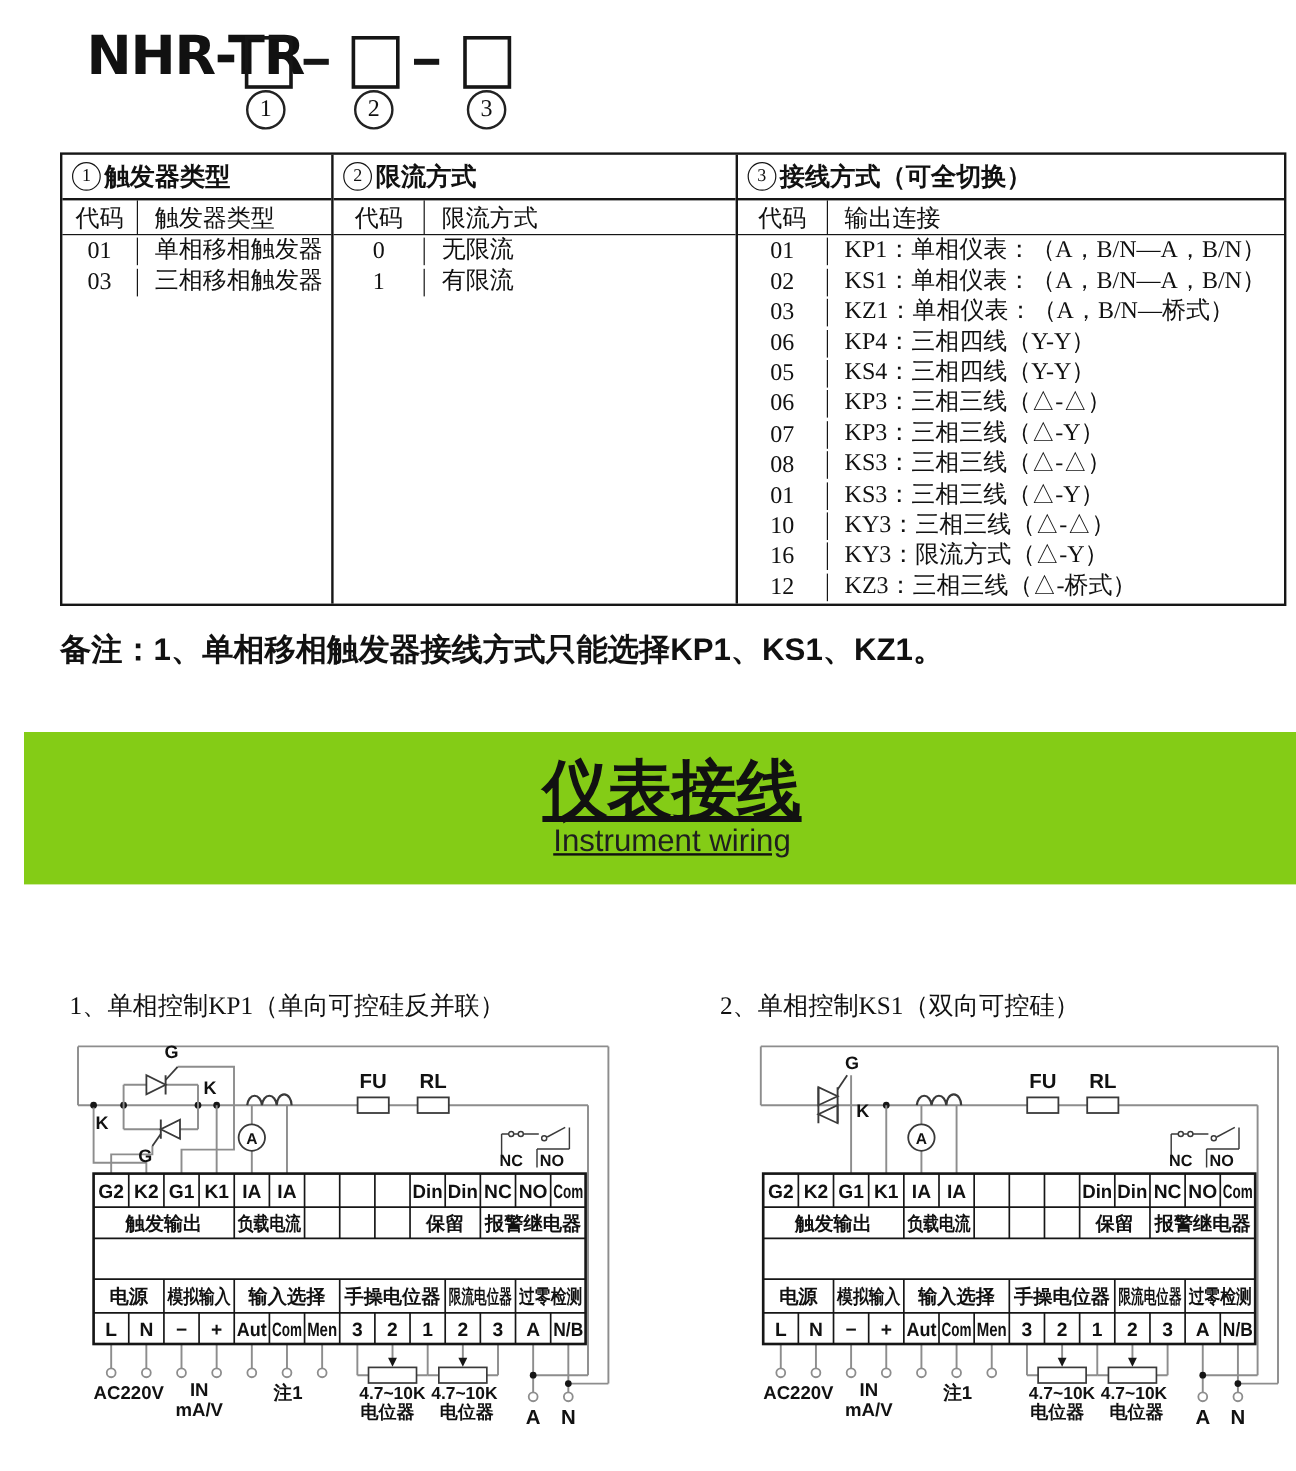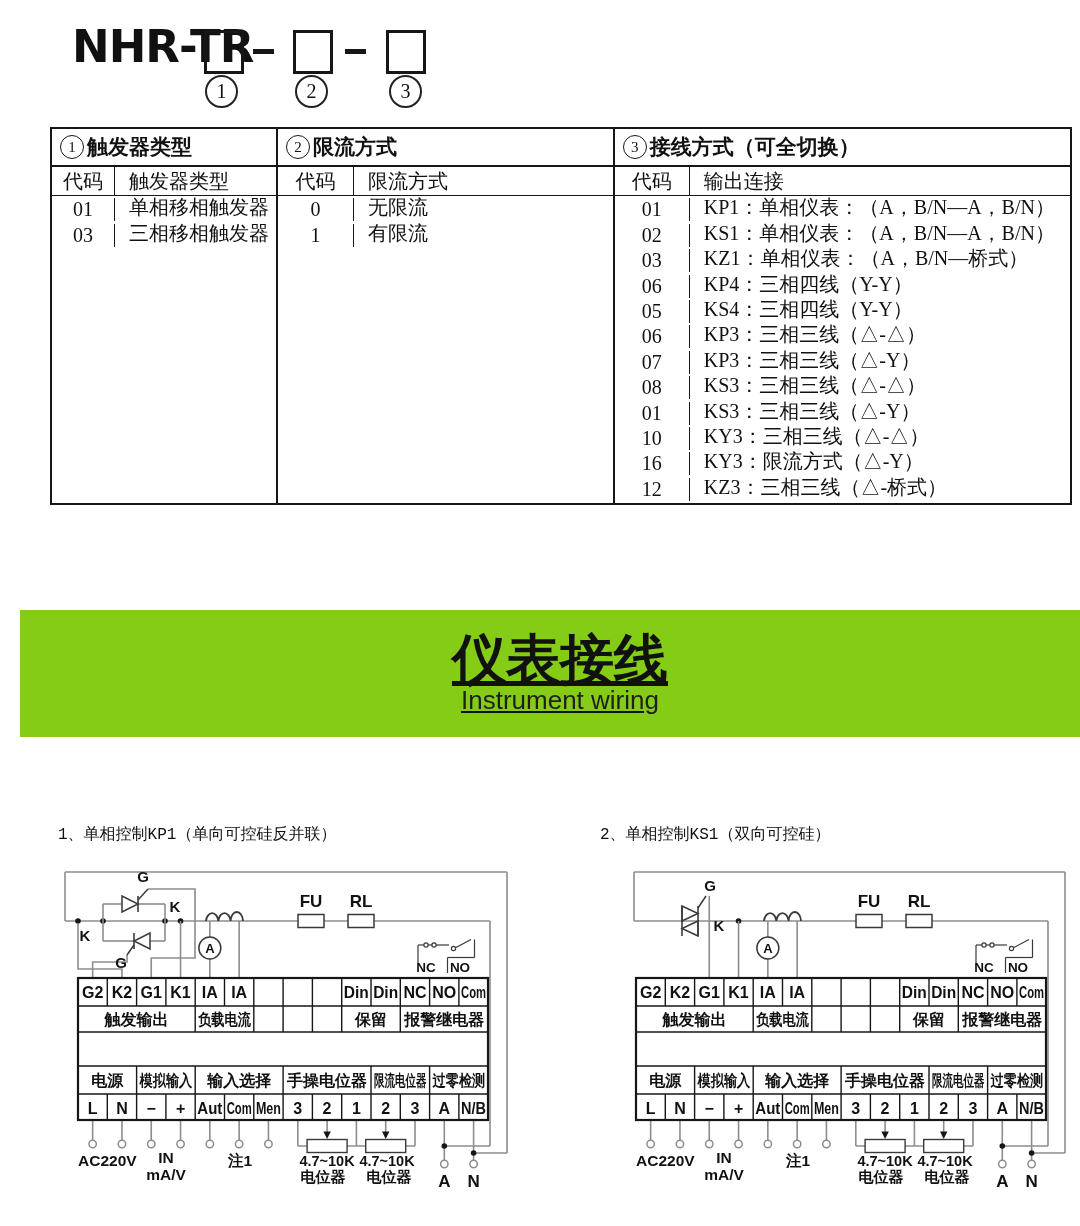--- a/index.html
+++ b/index.html
@@ -46,21 +46,21 @@
   
   .note{position:absolute;left:30px;top:524px;margin:0;font-size:26px;font-weight:bold;white-space:nowrap;}
 
   
   .banner{position:absolute;left:0;top:610px;width:1080px;height:127px;
           display:flex;flex-direction:column;align-items:center;justify-content:center;}
   .banner-title{font-size:54px;font-weight:bold;line-height:1.04;}
   .banner-sub{font-size:26px;color:#1f1f1f;margin-top:-3px;text-align:center;}
 
   
-  .dtitle{position:absolute;top:824px;font-size:16px;font-family:Liberation Mono, monospace;white-space:nowrap;}
+  .dtitle{position:absolute;top:824px;font-size:21px;font-family:Liberation Serif, serif;white-space:nowrap;}
   .dtitle.t1{left:38px}.dtitle.t2{left:580px}
   svg.wiring{position:absolute;top:866px;}
   svg.wiring text{font-family:"Liberation Sans",sans-serif;fill:#111;}
 </style>
 </head>
 <body>
 
 <div class="page">
 
   <div>
@@ -183,20 +183,21 @@
             <div class="tval">KZ3：三相三线（△-桥式）</div>
           </div>
           <div class="trow tfill">
             <div class="tcode"></div>
             <div class="tval"></div>
           </div>
         </div>
     </div>
   </section>
 
+  <p class="note">备注：1、单相移相触发器接线方式只能选择KP1、KS1、KZ1。</p>
 
   <section class="banner" style="background: #84cc16; text-decoration: underline;">
     <div class="banner-title">仪表接线</div>
     <div class="banner-sub">Instrument wiring</div>
   </section>
 
   <div class="dtitle t1">1、单相控制KP1（单向可控硅反并联）</div>
   <div class="dtitle t2">2、单相控制KS1（双向可控硅）</div>
   <svg class="wiring" style="left:40px" width="460" height="350" viewBox="0 0 460 350">
       <g>

